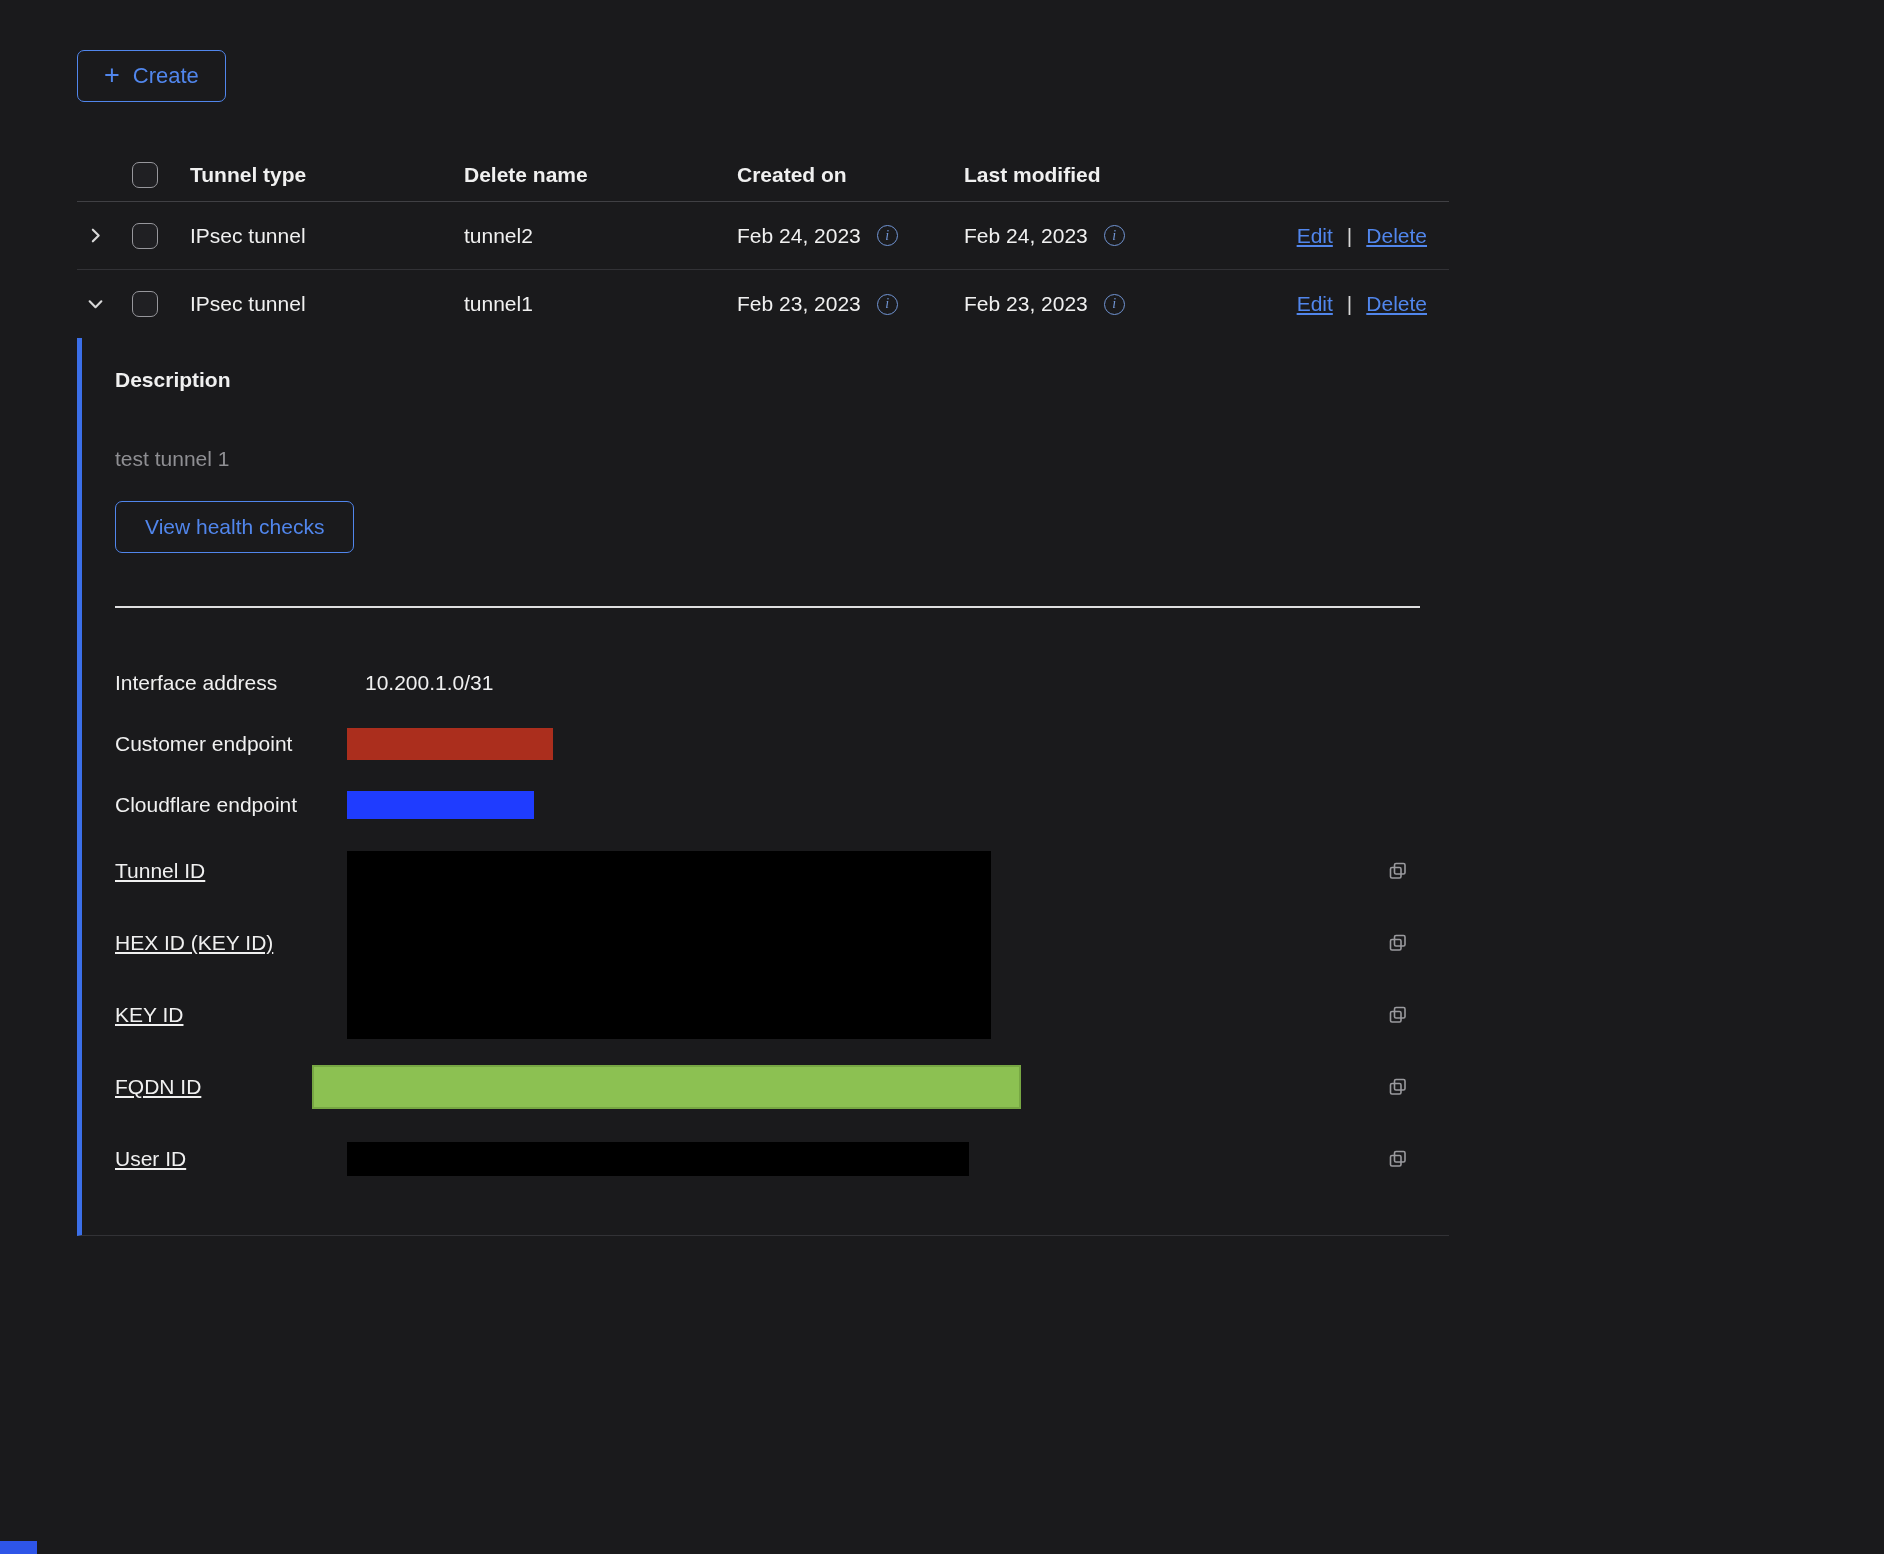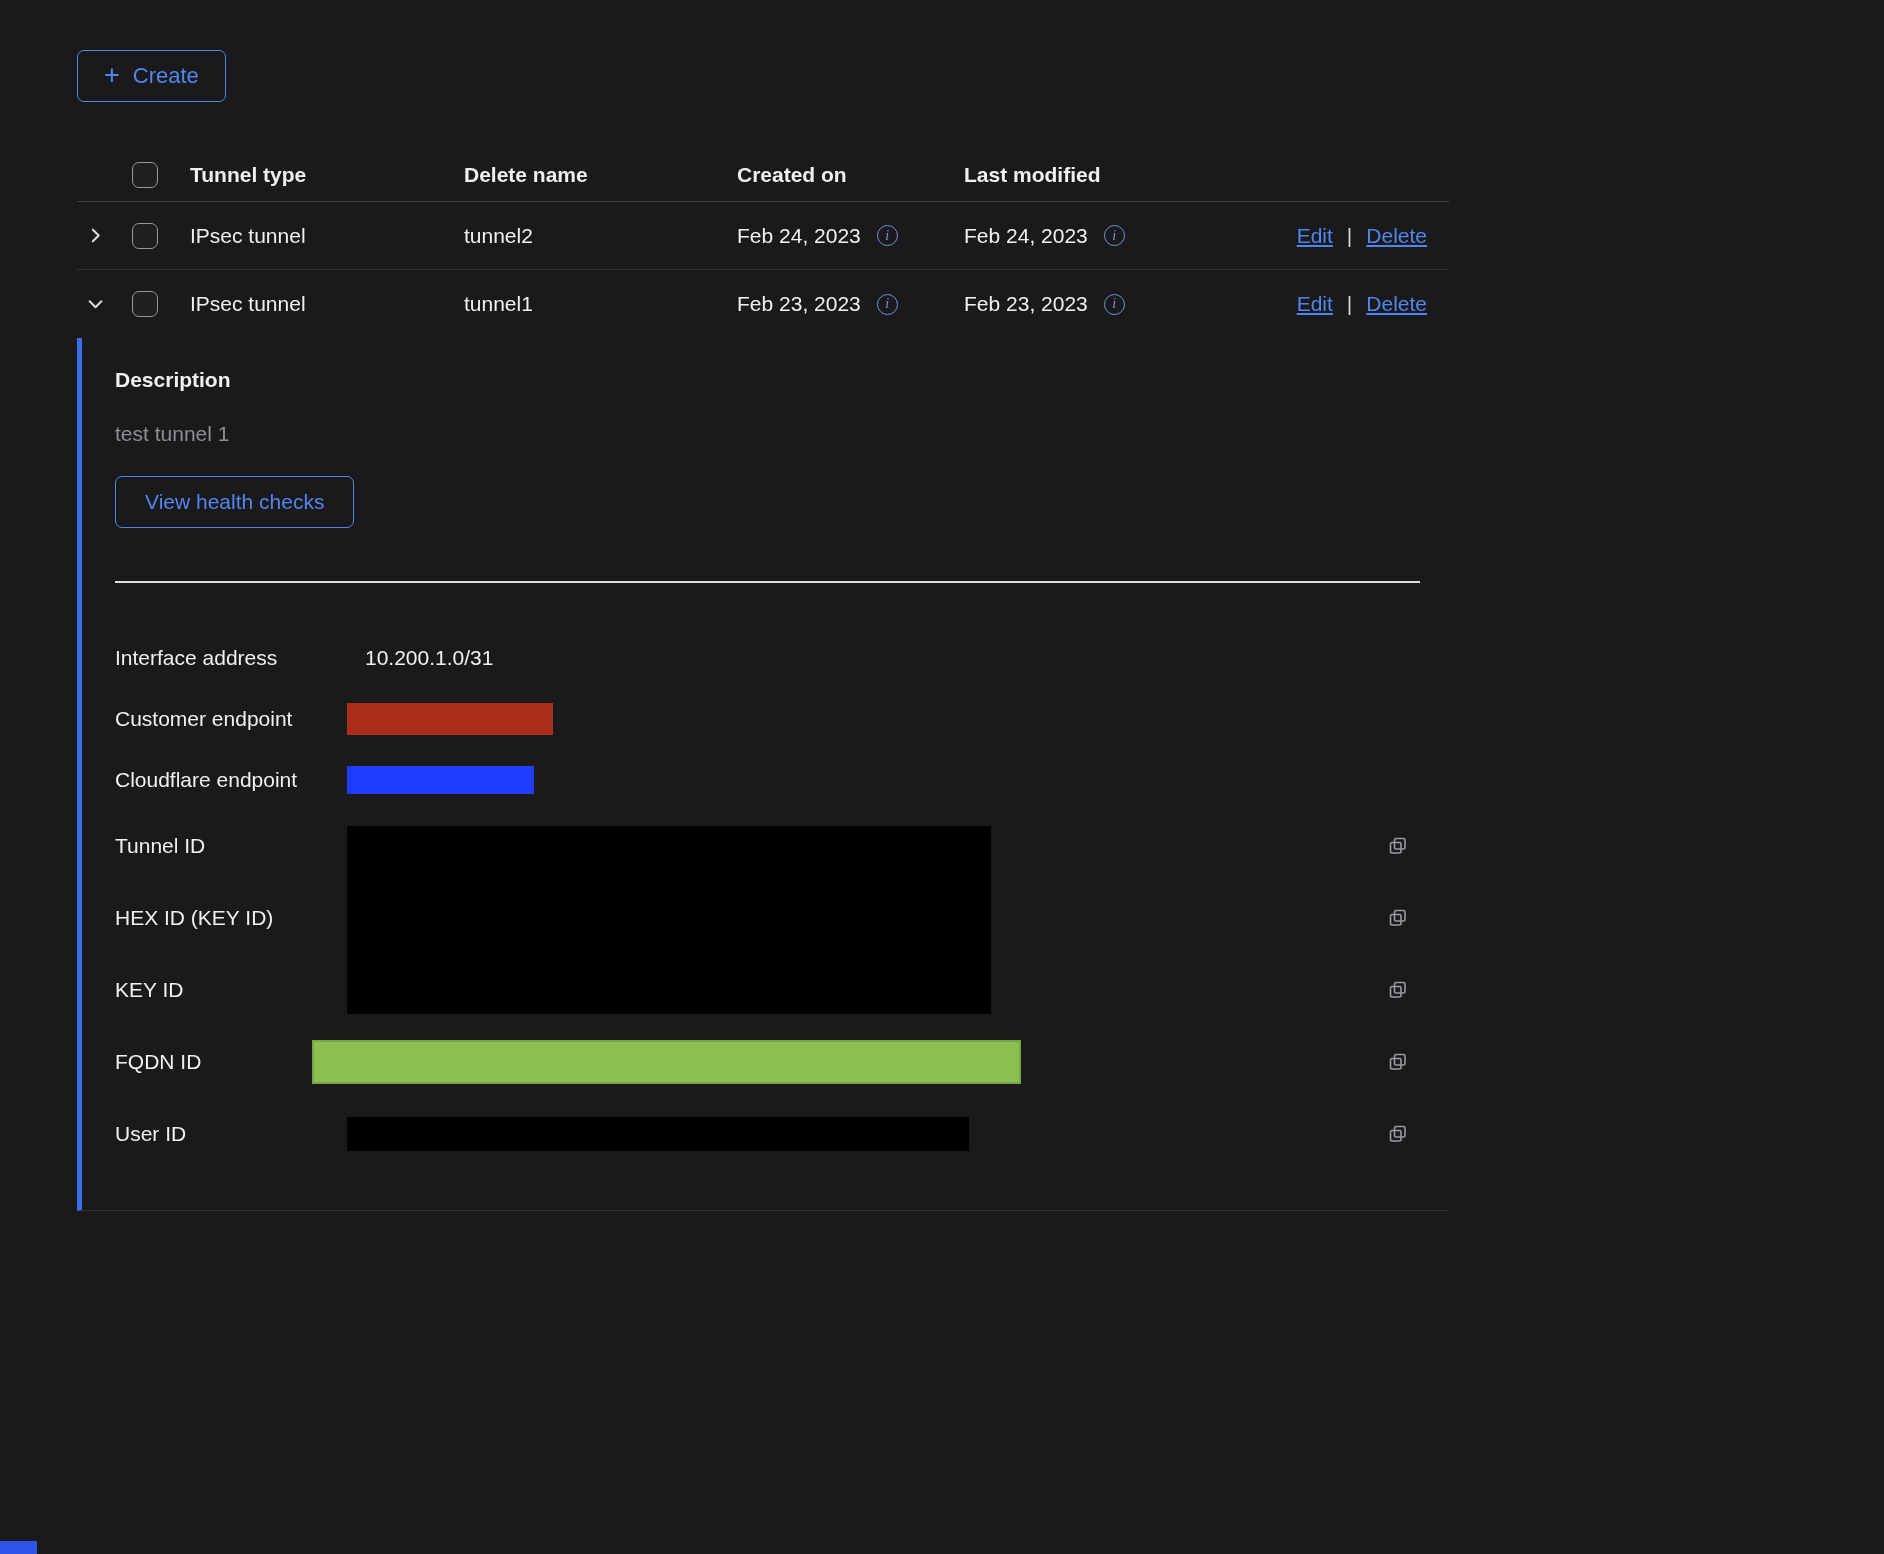--- a/index.html
+++ b/index.html
@@ -49,38 +49,38 @@
     cursor:pointer; flex:none;
   }
 
   
   .detail-panel {
     border-left:5px solid var(--panel-accent-bar,#3b6fe8);
     border-bottom:1px solid #323236;
     padding:28px 29px 40px 33px;
   }
   .desc-label { font-weight:700; height:28px; line-height:28px; }
-  .desc-value { margin-top:26px; color:#8f8f93; height:28px; line-height:28px; }
+  .desc-value { margin-top:51px; color:#8f8f93; height:28px; line-height:28px; }
   .health-btn {
     margin-top:28px; height:52px; padding:0 29px;
     border:1.5px solid var(--accent-blue,#5186ec); color:var(--accent-blue,#5186ec);
     background:transparent; border-radius:7px; font:inherit; font-size:21px;
     cursor:pointer; display:block;
   }
   .divider { height:2px; background:#dededf; margin:53px 0 44px 0; }
 
   .field-row { height:61px; display:flex; align-items:center; }
   .field-label { width:232px; flex:none; }
   .field-value { margin-left:18px; }
   .redact { display:inline-block; }
   .redact.red  { width:206px; height:32px; background:var(--redacted-red,#ab2e1d); }
   .redact.blue { width:187px; height:28px; background:var(--redacted-blue,#1f3cff); }
 
   .ids-grid { display:grid; grid-template-columns:232px 1fr 44px; grid-auto-rows:72px; align-items:center; }
-  .gc1 { grid-column:1; } .gc3 { grid-column:3; justify-self:center; }
+  .gc1 { grid-column:1;text-decoration:underline; } .gc3 { grid-column:3; justify-self:center; }
   .gr1 { grid-row:1; } .gr2 { grid-row:2; } .gr3 { grid-row:3; } .gr4 { grid-row:4; } .gr5 { grid-row:5; }
   .black-big {
     grid-column:2; grid-row:1 / span 3; align-self:start; margin-top:16px;
     width:644px; height:188px; background:var(--redacted-black,#000);
   }
   .green-block {
     grid-column:2; grid-row:4; width:709px; height:44px;
     background:var(--redacted-green,#8cc152); border:2px solid #77a743;
     position:relative; left:-35px;
   }

